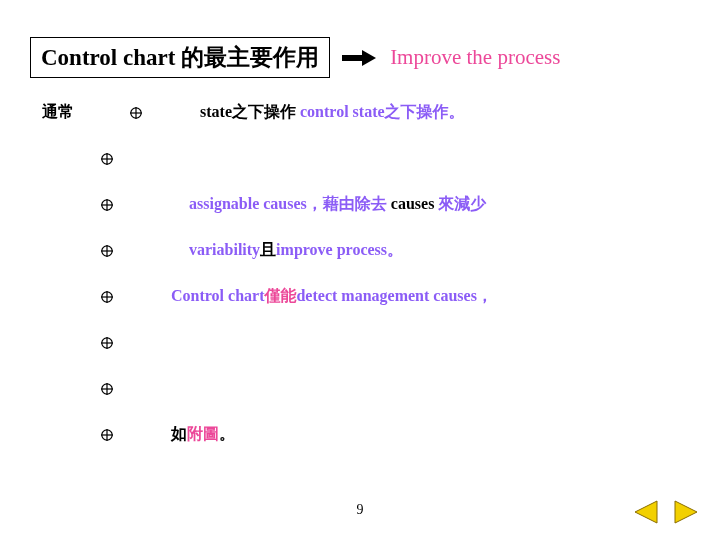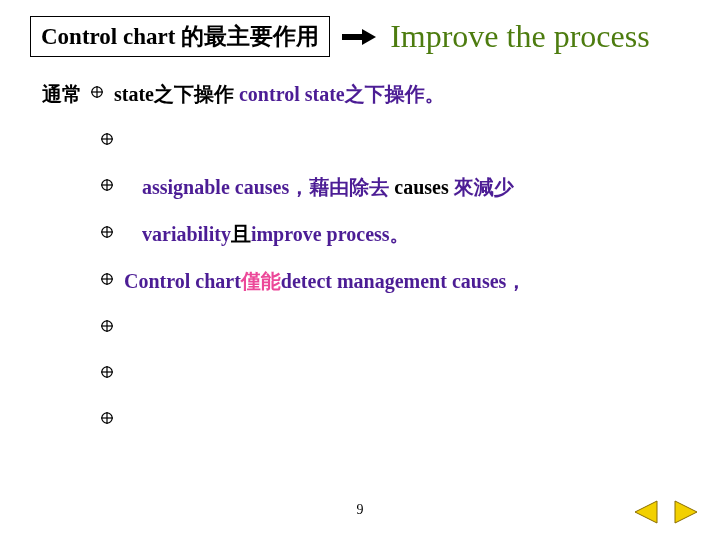--- a/index.html
+++ b/index.html
@@ -12,21 +12,21 @@
     position: relative;
     overflow: hidden;
   }
   .slide {
     background: #ffffff;
     margin: 0;
     width: 720px;
     height: 540px;
     position: relative;
     box-sizing: border-box;
-    padding: 16px 30px 40px 30px;
+    padding: 37px 30px 40px 30px;
   }
   .header-row {
     display: flex;
     align-items: center;
     gap: 12px;
     margin-bottom: 24px;
   }
   .title-box {
     border: 1.5px solid #000;
     padding: 4px 10px;
@@ -53,50 +53,51 @@
     position: absolute;
     left: 20px;
     top: -1px;
     width: 0;
     height: 0;
     border-left: 14px solid #000;
     border-top: 8px solid transparent;
     border-bottom: 8px solid transparent;
   }
   .improve {
-    font-size: 32px;
-    color: #4d7c0f;
+    font-size: 21px;
+    color: #ec4899;
   }
   .content {
     padding-left: 12px;
   }
   .line {
     display: flex;
     align-items: flex-start;
     margin-bottom: 20px;
-    font-size: 20px;
+    font-size: 16px;
     font-weight: bold;
     min-height: 26px;
+    gap: 47px;
   }
   .prefix {
     color: #000;
     font-weight: bold;
     margin-right: 8px;
     flex-shrink: 0;
   }
   .bullet {
     flex-shrink: 0;
     display: inline-flex;
     align-items: center;
     margin-right: 10px;
     margin-top: 4px;
   }
   .bullet svg { display: block; }
   .text-black { color: #000; }
-  .text-blue { color: #4c1d95; }
+  .text-blue { color: #8b5cf6; }
   .text-red { color: #ec4899; }
   .indent0 { margin-left: 0; }
   .indent1 { margin-left: 58px; }
   .indent2 { margin-left: 58px; }
   .indent2 .bullet { margin-right: 28px; }
   .pagenum {
     position: absolute;
     bottom: 22px;
     left: 50%;
     transform: translateX(-50%);
@@ -200,20 +201,21 @@
         </span>
       </div>
       <div class="line indent1">
         <span class="bullet">
           <svg width="14" height="14" viewBox="0 0 14 14">
             <circle cx="7" cy="7" r="5.2" fill="none" stroke="#000" stroke-width="1.2"></circle>
             <line x1="1" y1="7" x2="13" y2="7" stroke="#000" stroke-width="1.2"></line>
             <line x1="7" y1="1" x2="7" y2="13" stroke="#000" stroke-width="1.2"></line>
           </svg>
         </span>
+        <span><span class="text-black">如</span><span class="text-red">附圖</span><span class="text-black">。</span></span>
       </div>
     </div>
 
   <div class="pagenum">9</div>
 
   <div class="nav">
     <div class="nav-btn">
       <svg width="28" height="26" viewBox="0 0 28 26">
         <polygon points="26,2 26,24 4,13" fill="#f2d000" stroke="#8a6d00" stroke-width="1"></polygon>
       </svg>

